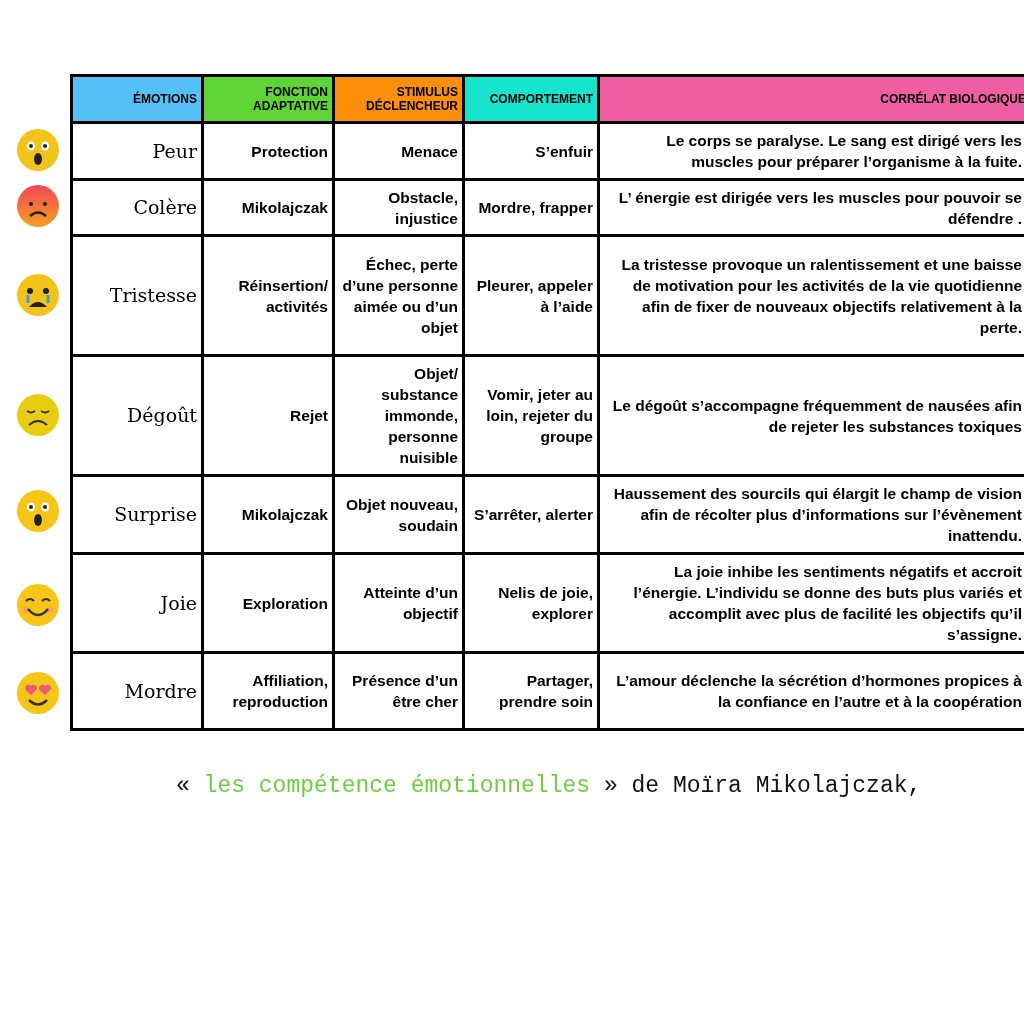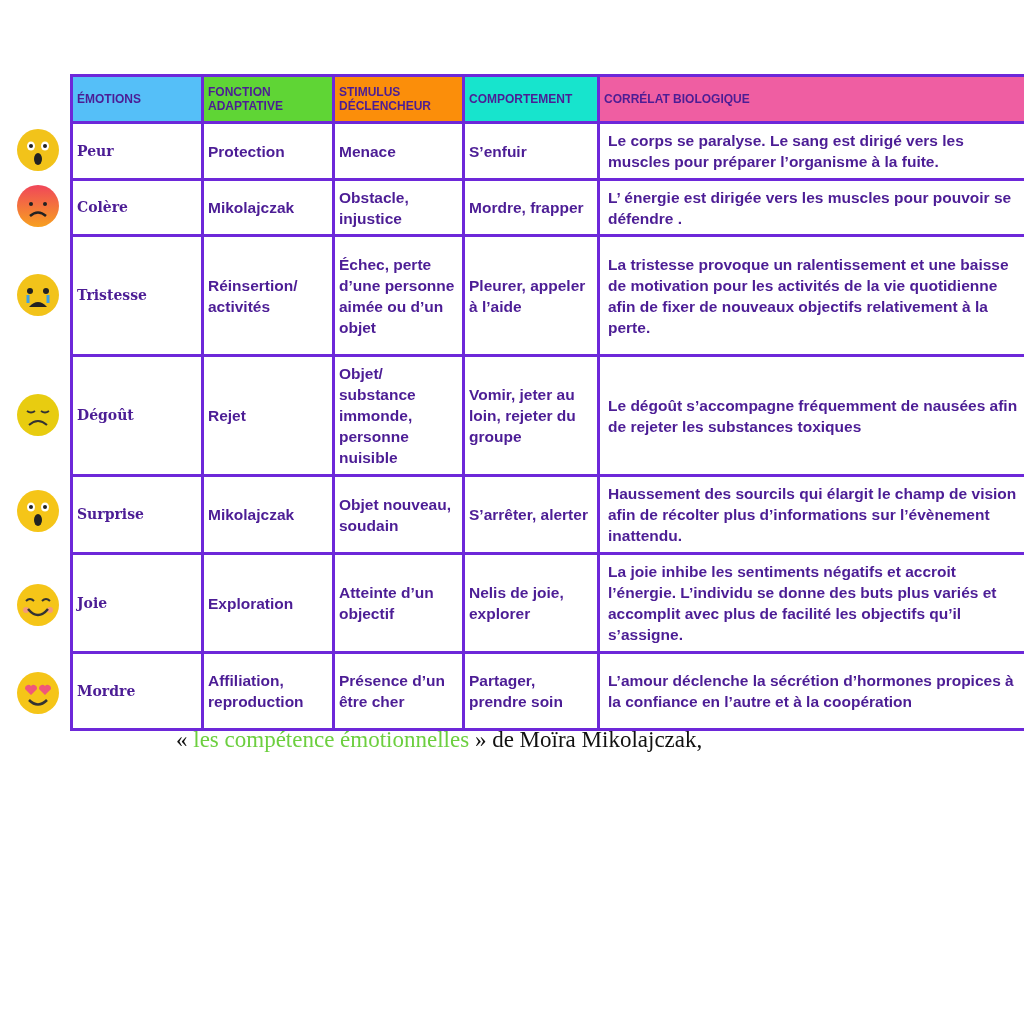--- a/index.html
+++ b/index.html
@@ -1,30 +1,30 @@
 <!DOCTYPE html>
 <html><head>
 <meta charset="utf-8">
 <style>
   html, body { margin:0; padding:0; background:#ffffff; }
   body { width:1024px; height:1024px; position:relative; overflow:hidden; font-family:"Liberation Sans", sans-serif; }
 
   .table-wrap { position:absolute; left:70px; top:74px; width:960px; }
   table { border-collapse:collapse; table-layout:fixed; width:960px; }
-  td, th { border:3px solid #6d28d9; text-align:left; vertical-align:middle; padding:0 4px; color:#4c1d95; }
+  td, th { border:3px solid #000000; text-align:right; vertical-align:middle; padding:0 4px; color:#000000; }
   th { height:44px; font-size:12px; font-weight:bold; line-height:14px; }
   td { font-size:15.5px; font-weight:bold; line-height:21px; }
-  td.emotion { font-family:"DejaVu Serif", serif; font-size:14px; font-weight:bold; }
+  td.emotion { font-family:"DejaVu Serif", serif; font-size:19px; font-weight:normal; }
   td.bio { padding:0 8px; }
 
   col.c1 { width:131px; } col.c2 { width:131px; } col.c3 { width:130px; } col.c4 { width:135px; } col.c5 { width:433px; }
 
   .emoji { position:absolute; left:16px; width:44px; height:44px; }
 
-  .citation { position:absolute; left:176px; top:724px; font-size:23px; line-height:32px; color:#111; font-family:Liberation Serif, serif; }
+  .citation { position:absolute; left:176px; top:770px; font-size:23px; line-height:32px; color:#111; font-family:Liberation Mono, monospace; }
   .citation .title { color:#6ccf3f; }
 </style>
 </head>
 <body>
 
 <svg class="emoji" style="top:128px" viewBox="0 0 44 44">
   <circle cx="22" cy="22" r="21" fill="#f2c31a"></circle>
   <ellipse cx="15" cy="18" rx="4" ry="4.5" fill="#fff"></ellipse>
     <circle cx="15" cy="18" r="2" fill="#222"></circle>
   <ellipse cx="29" cy="18" rx="4" ry="4.5" fill="#fff"></ellipse>

